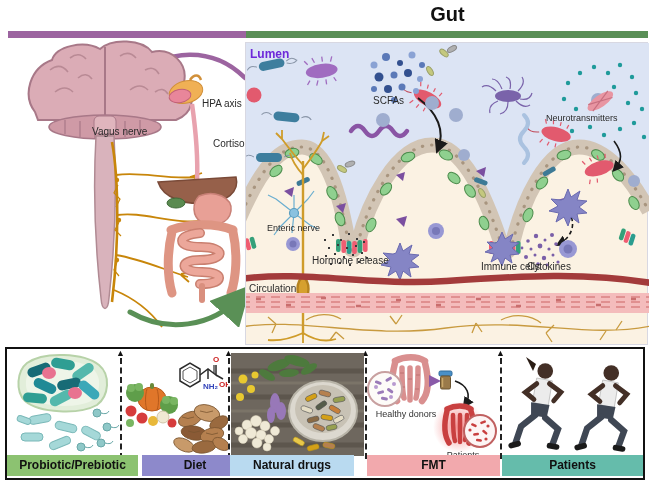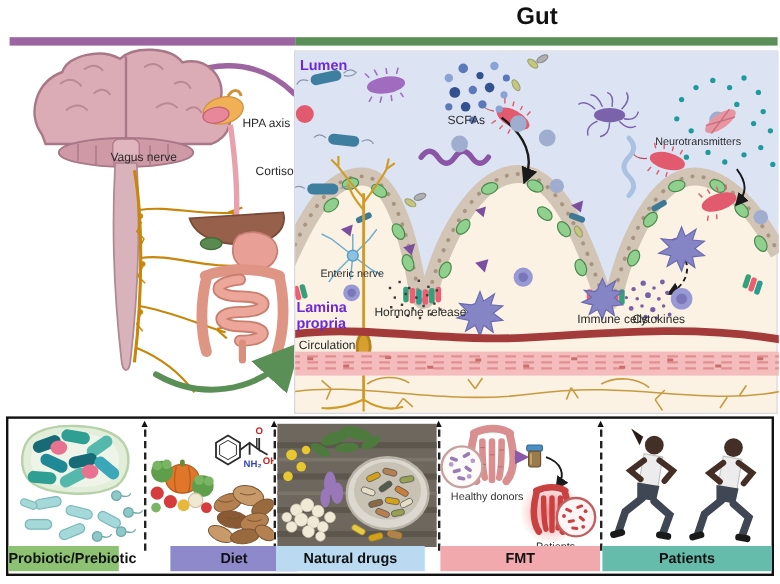--- a/index.html
+++ b/index.html
@@ -385,21 +385,20 @@
         <path d="M 60 277 C 70 270, 85 270, 95 276 M 255 277 C 268 270, 285 272, 295 280"></path>
       </g>
     </svg>
   </div>
 
   <div class="abs lbl-bold" style="left:250px;top:47px;">Lumen</div>
   <div class="abs lbl" style="left:373px;top:95px;">SCFAs</div>
   <div class="abs lbl-sm" style="left:546px;top:113px;">Neurotransmitters</div>
   <div class="abs lbl-sm" style="left:267px;top:223px;">Enteric nerve</div>
   <div class="abs lbl" style="left:312px;top:255px;">Hormone release</div>
-  <div class="abs lbl-bold" style="left:247px;top:250px;width:52px;white-space:normal;line-height:13px;">Lamina propria</div>
   <div class="abs lbl" style="left:481px;top:261px;">Immune cells</div>
   <div class="abs lbl" style="left:527px;top:261px;">Cytokines</div>
   <div class="abs lbl" style="left:249px;top:283px;">Circulation</div>
 
   <div id="interventions">
 
     <div class="sep" style="left:113px;">
       <span class="tri">▲</span>
       </div>
     <div class="sep" style="left:221px;">
@@ -646,20 +645,20 @@
       </defs>
       <g>
         <use href="#runner" transform="translate(12,10) scale(1.42)"></use>
         <path d="M 34 13 L 24 6 L 31 20 Z" fill="#2a1c14"></path>
       </g>
       <g>
         <use href="#runner" transform="translate(78,12) scale(1.42)"></use>
       </g>
     </svg>
 
-    <div class="panel-bar" style="left: 0px; bottom: 2px; width: 92px; background-color: rgb(140, 194, 113);">Probiotic/Prebiotic</div>
+    <div class="panel-bar" style="left: 0px; bottom: 2px; width: 131px; background-color: rgb(140, 194, 113);">Probiotic/Prebiotic</div>
     <div class="panel-bar" style="left: 115px; bottom: 2px; width: 106px; background-color: rgb(141, 137, 203); margin-left: 20px;">Diet</div>
     <div class="panel-bar" style="left: 223px; bottom: 2px; width: 124px; background-color: rgb(185, 218, 240);">Natural drugs</div>
     <div class="panel-bar" style="left: 360px; bottom: 2px; width: 133px; background-color: rgb(242, 169, 173);">FMT</div>
     <div class="panel-bar" style="left: 495px; bottom: 2px; width: 141px; background-color: rgb(101, 188, 171);">Patients</div>
   </div>
 
 </div>
 
 </body></html>

